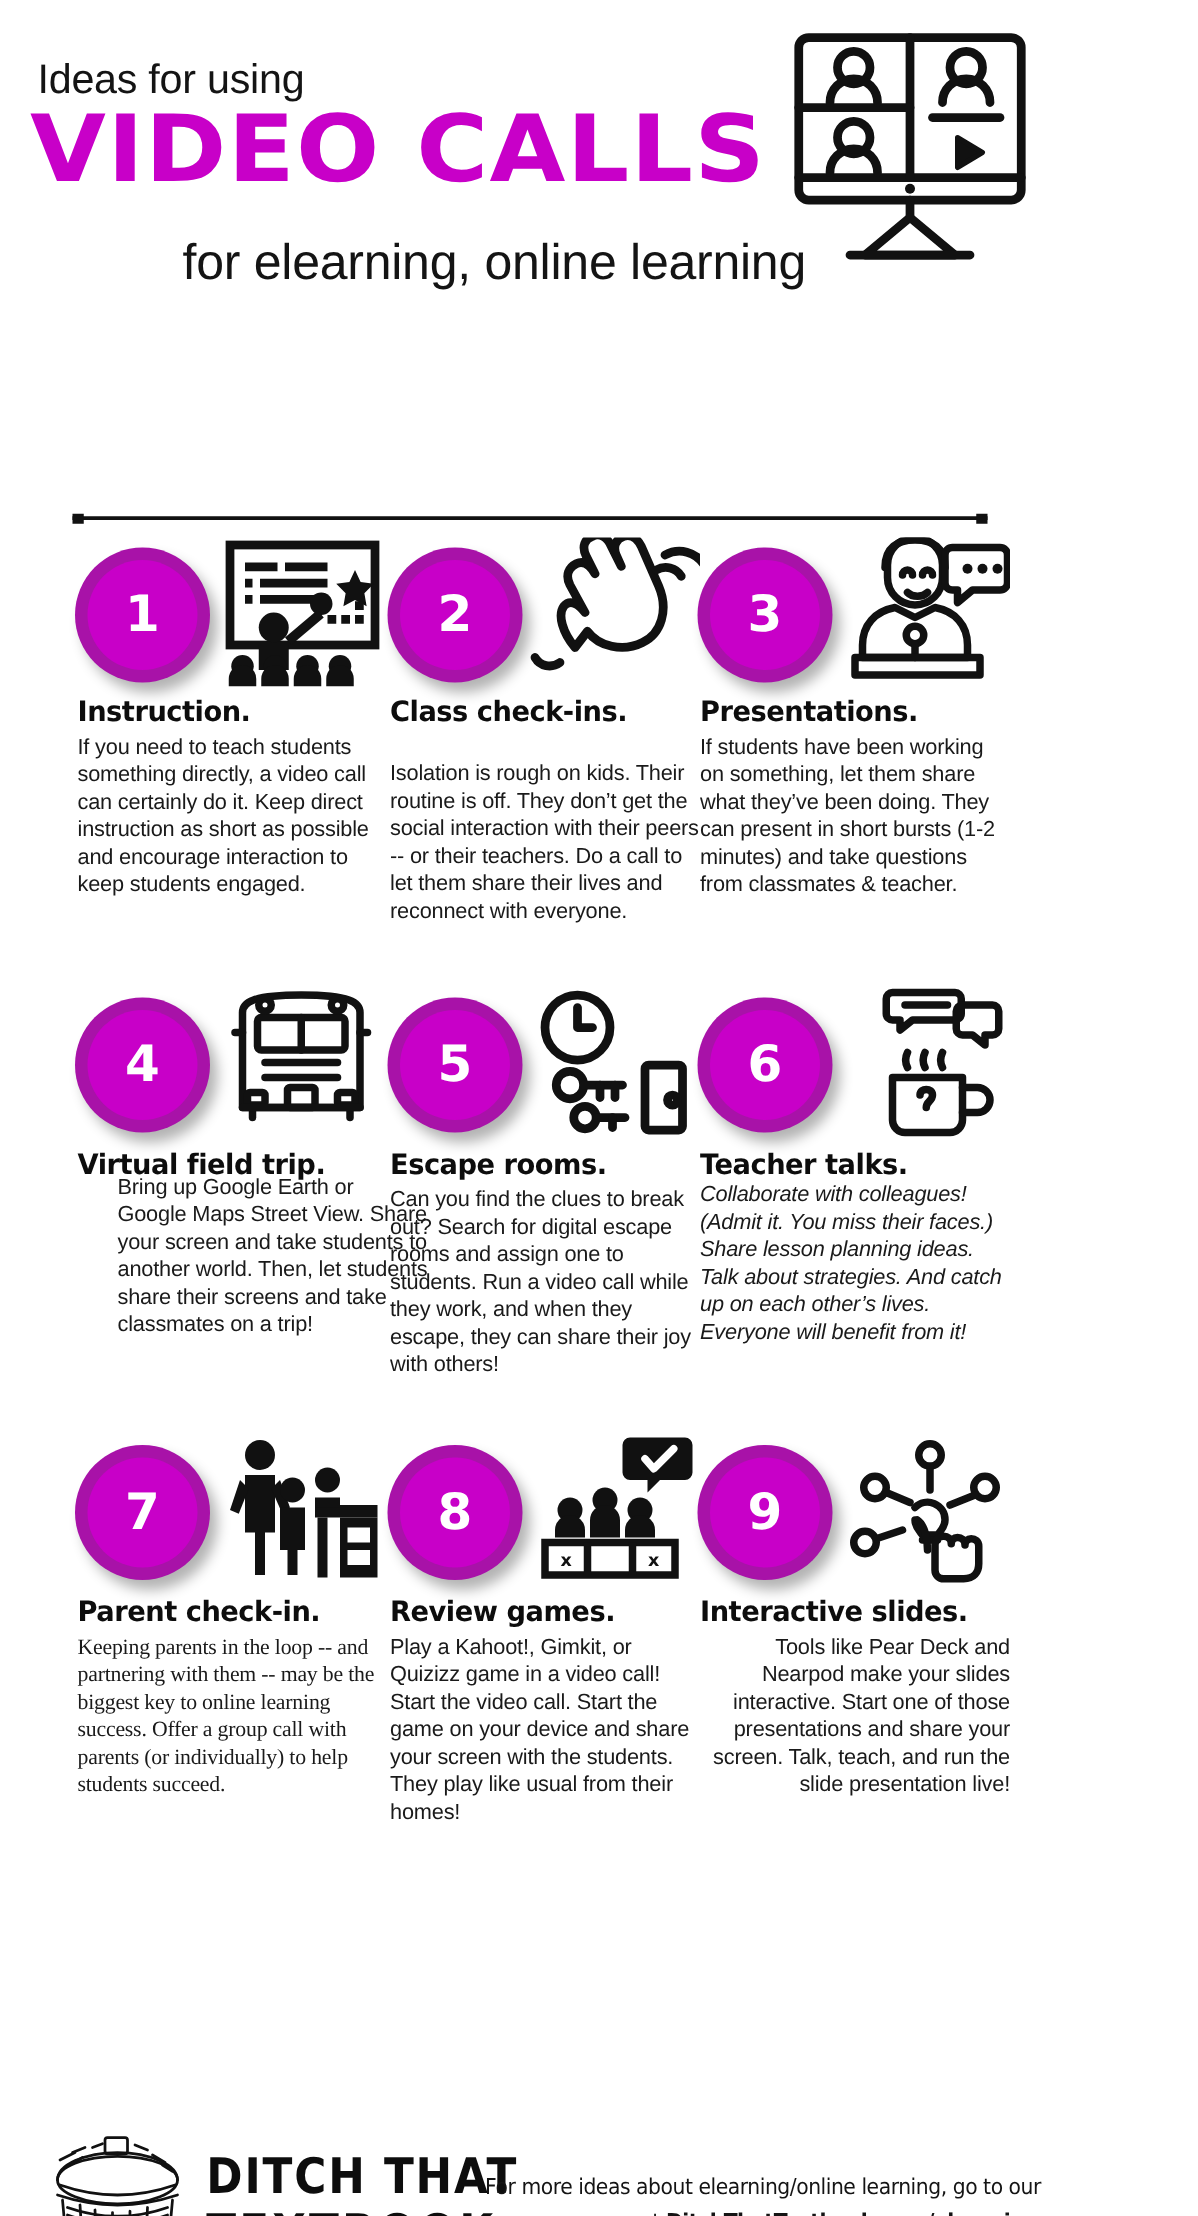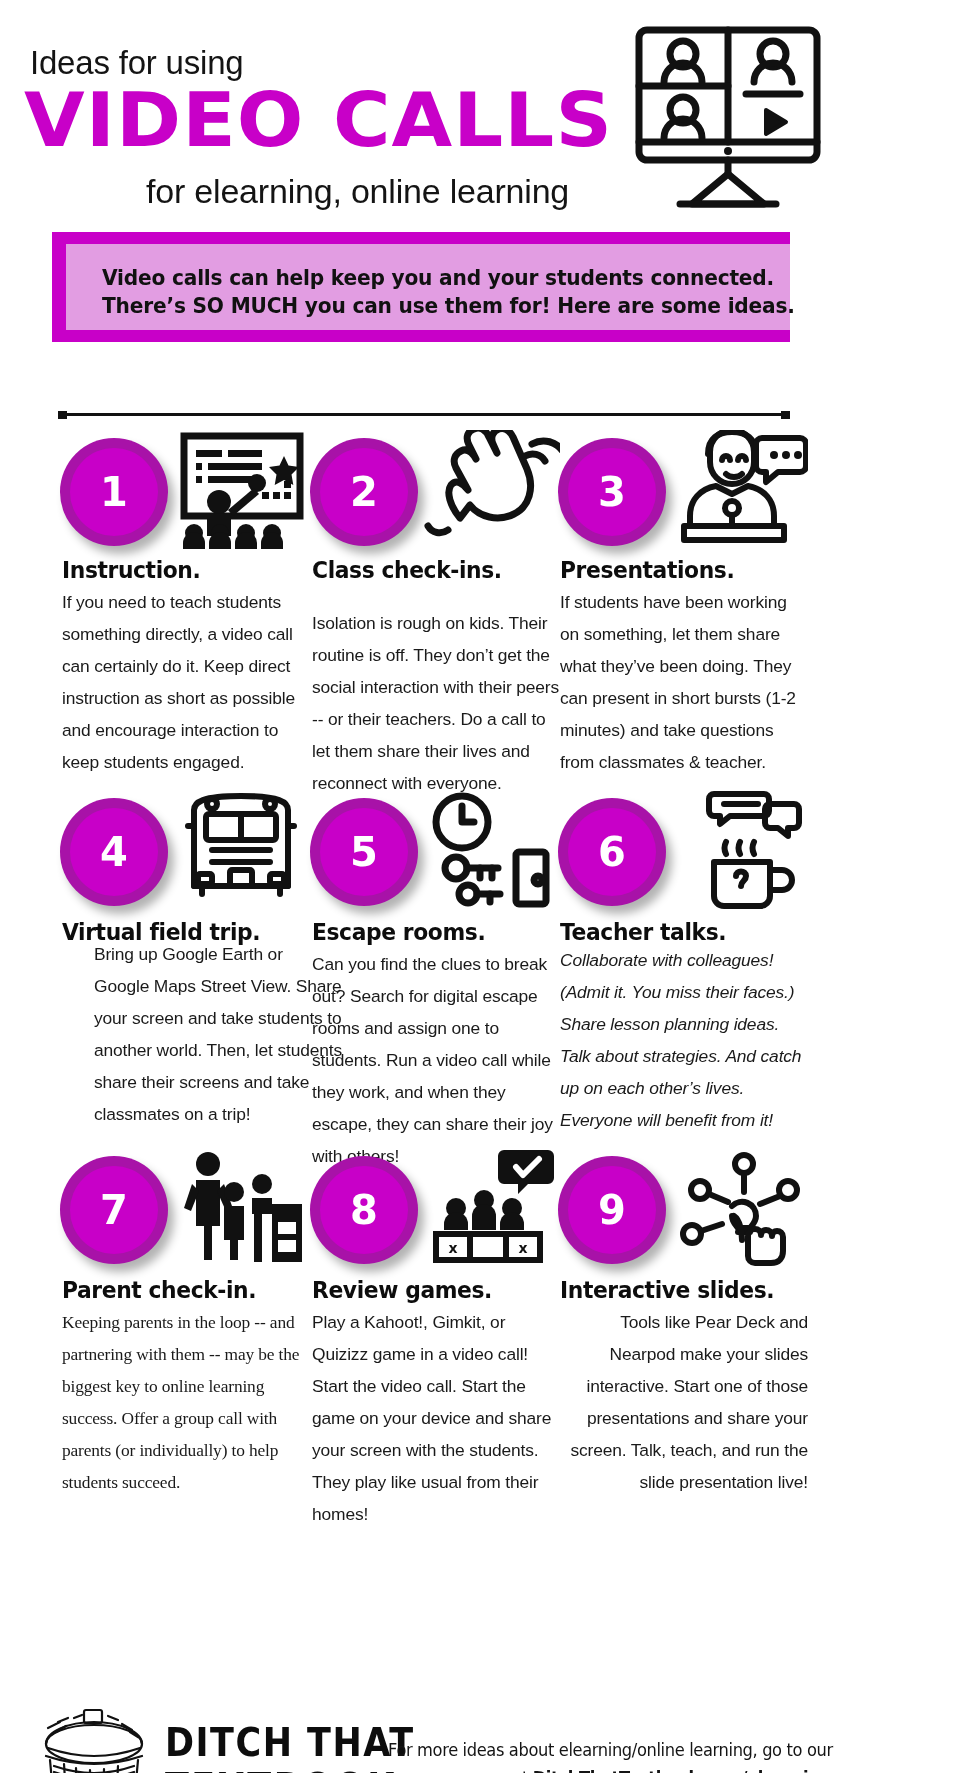--- a/index.html
+++ b/index.html
@@ -17,22 +17,22 @@
     font-family:"Liberation Sans", sans-serif;
   }
   .hdr-title{
     position:absolute;left:24px;top:83px;
     font-size:74px;line-height:74px;font-weight:bold;color:#c800c8;
     letter-spacing:1px;
     transform:scaleX(1.06);transform-origin:left top;
     font-family:"DejaVu Sans", sans-serif;
   }
   .hdr-sub{
-    position:absolute;left:146px;top:172px;
-    font-size:34px;font-weight:400;color:#141414;letter-spacing:-0.2px;
+    position:absolute;left:146px;top:188px;
+    font-size:40px;font-weight:400;color:#141414;letter-spacing:-0.2px;
   }
   .hdr-icon{position:absolute;left:628px;top:22px;width:200px;height:190px;}
 
   
   .callout{
     position:absolute;left:52px;top:232px;width:738px;height:110px;
     background:#c800c8;
   }
   .callout-inner{
     position:absolute;left:14px;top:12px;width:724px;height:86px;
@@ -81,21 +81,21 @@
   .cell h3{
     margin:0;position:absolute;left:2px;
     font-family:"DejaVu Sans", sans-serif;
     font-weight:bold;font-size:22.5px;line-height:24px;color:#0d0d0d;
     letter-spacing:-0.4px;white-space:nowrap;
     transform:scaleX(0.97);transform-origin:left top;
   }
   .cell p{
     margin:0;position:absolute;left:2px;width:248px;
     font-family:"Liberation Sans", sans-serif;
-    font-size:17.4px;line-height:32px;color:#1a1a1a;letter-spacing:-0.15px;
+    font-size:17.4px;line-height:22px;color:#1a1a1a;letter-spacing:-0.15px;
   }
 
   
   .footer{position:absolute;left:0;top:1692px;width:794px;height:133px;}
   .footer .can{position:absolute;left:34px;top:12px;width:120px;height:125px;}
   .footer .brand{
     position:absolute;left:165px;top:28px;
     font-family:"DejaVu Sans", sans-serif;font-weight:bold;
     font-size:35px;line-height:40px;color:#0d0d0d;letter-spacing:1.5px;
     transform:scaleY(1.12);transform-origin:left top;
@@ -135,26 +135,20 @@
           <path d="M138 88 l20 12 l-20 12 z" fill="#111" stroke-width="4"></path>
           <line x1="100" y1="138" x2="100" y2="152"></line>
           <path d="M64 182 l36 -30 l36 30 z"></path>
           <line x1="52" y1="182" x2="148" y2="182"></line>
         </g>
         <circle cx="100" cy="129" r="4" fill="#111"></circle>
       </svg>
     </div>
   </div>
 
-  <div class="callout">
-    <div class="callout-inner">
-      <div class="callout-line l1">Video calls can help keep you and your students connected.</div>
-      <div class="callout-line l2">There’s SO MUCH you can use them for! Here are some ideas.</div>
-    </div>
-  </div>
 
   <div class="divider">
     <div class="bar"></div>
     <div class="cap left"></div>
     <div class="cap right"></div>
   </div>
 
   <div class="grid">
 
     <div class="cell" style="left:60px;top:430px;">

